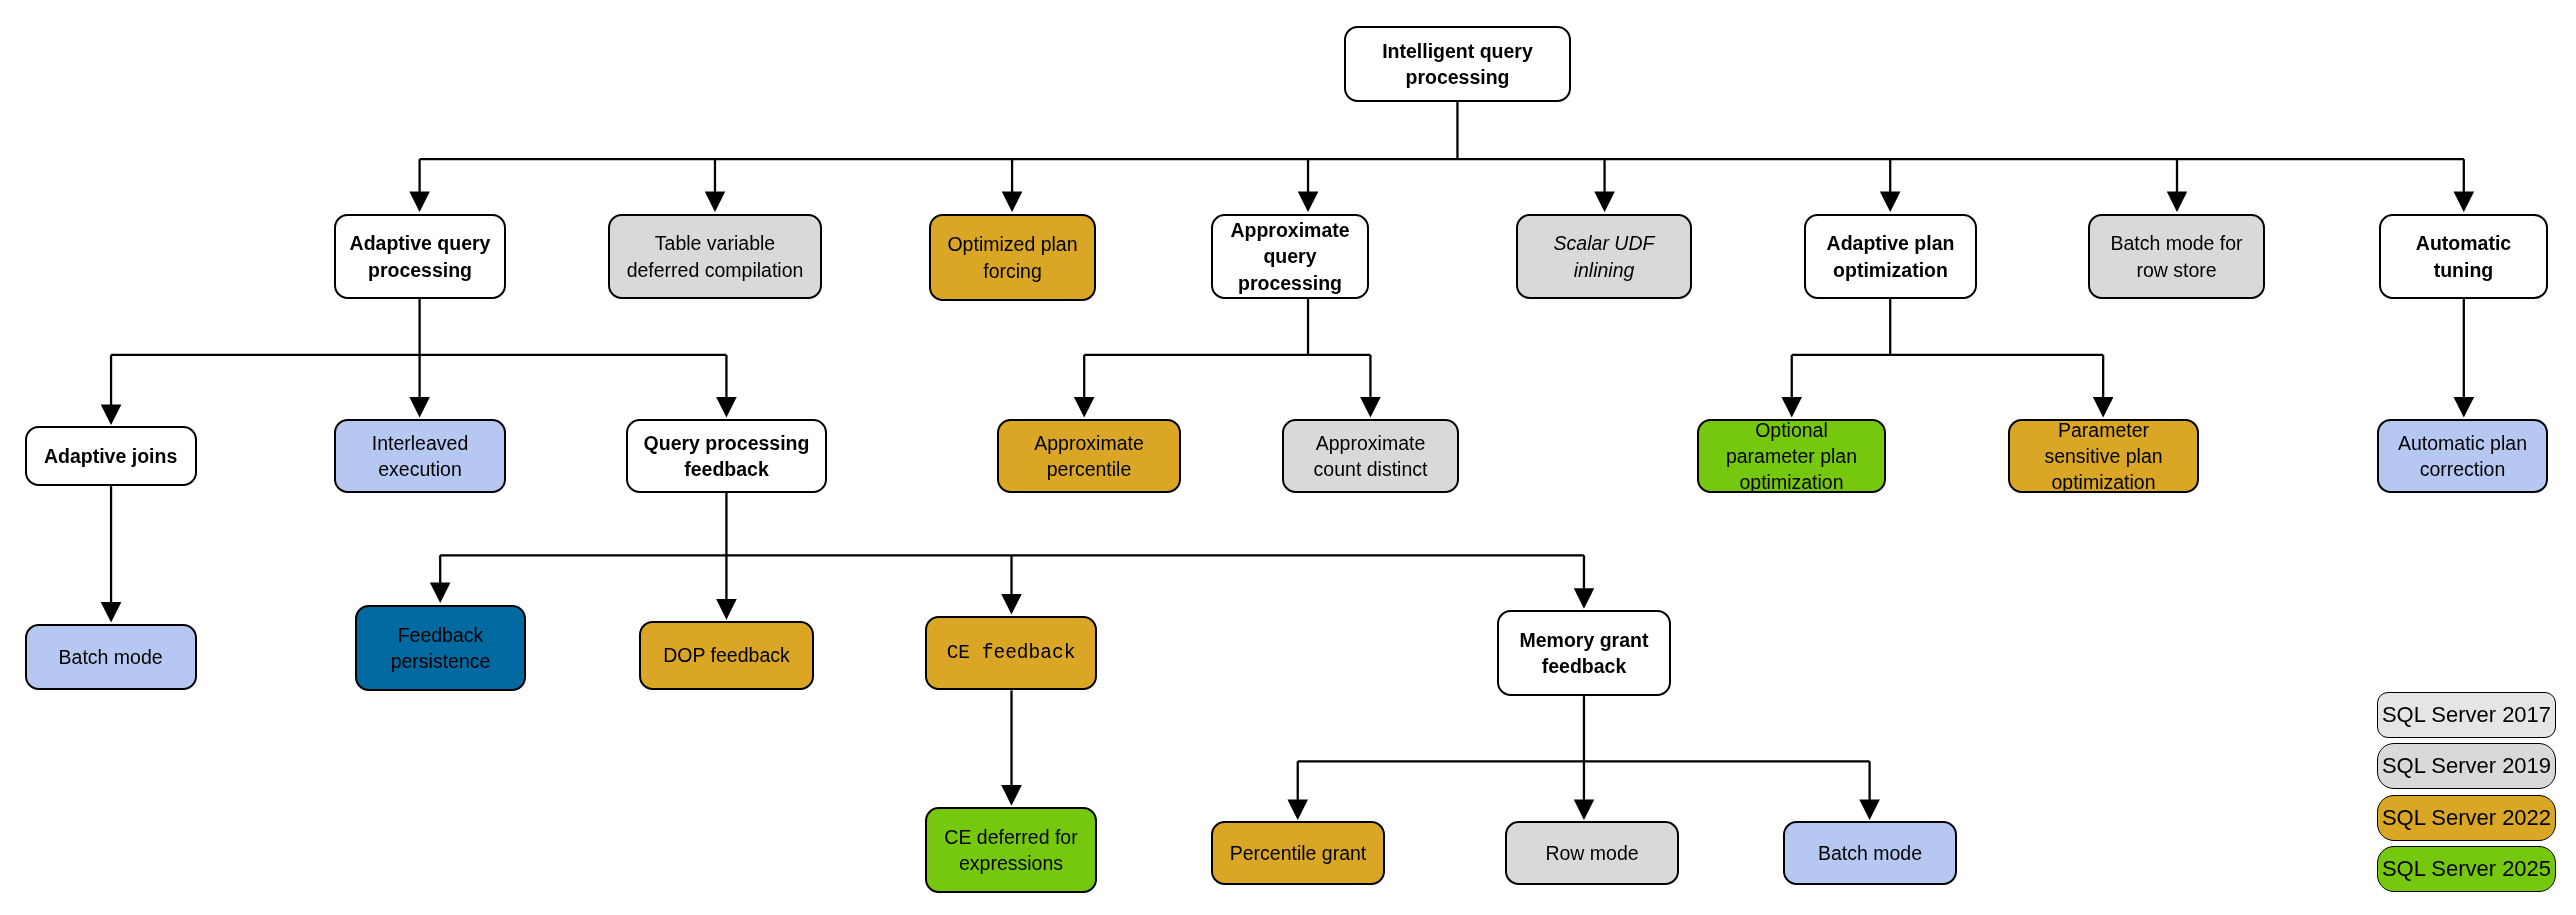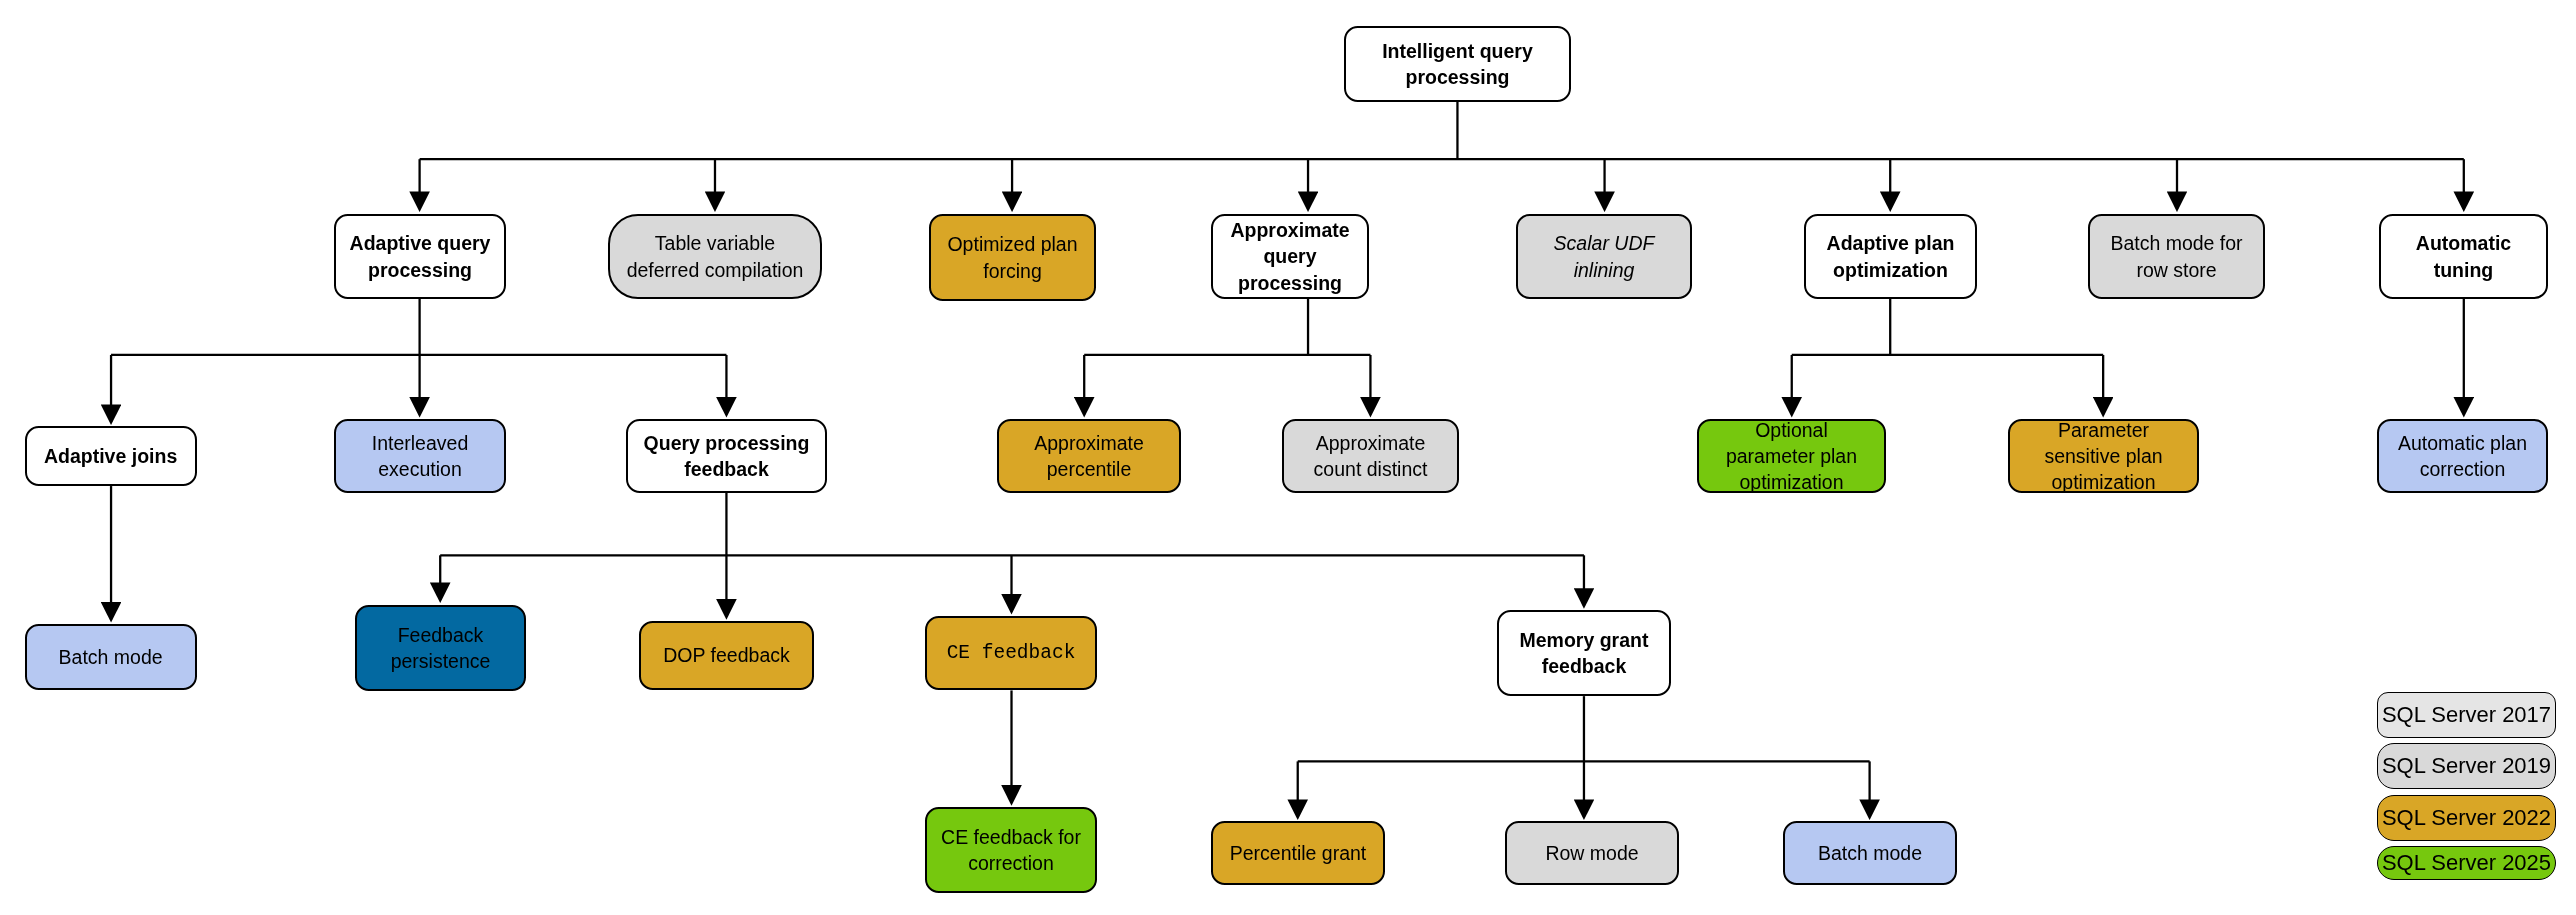--- a/index.html
+++ b/index.html
@@ -91,21 +91,21 @@
       <path d="M2267 1330 H3266"></path>
       <path d="M2267 1330 V1427" marker-end="url(#arrow)"></path>
       <path d="M2767 1330 V1427" marker-end="url(#arrow)"></path>
       <path d="M3266 1330 V1427" marker-end="url(#arrow)"></path>
     </g>
   </svg>
 
   <div class="node parent" style="left: 1344px; top: 26px; width: 227px; height: 76px; background: rgb(255, 255, 255);">Intelligent query processing</div>
 
   <div class="node parent" style="left: 334px; top: 214px; width: 172px; height: 85px; background: rgb(255, 255, 255);">Adaptive query processing</div>
-  <div class="node" style="left: 608px; top: 214px; width: 214px; height: 85px; background: rgb(217, 217, 217); border-radius: 30px;">Table variable deferred compilation</div>
+  <div class="node" style="left: 608px; top: 214px; width: 214px; height: 85px; background: rgb(217, 217, 217);">Table variable deferred compilation</div>
   <div class="node" style="left: 929px; top: 214px; width: 167px; height: 87px; background: rgb(217, 166, 38);">Optimized plan forcing</div>
   <div class="node parent" style="left: 1211px; top: 214px; width: 158px; height: 85px; background: rgb(255, 255, 255);">Approximate query processing</div>
   <div class="node" style="left: 1516px; top: 214px; width: 176px; height: 85px; background: rgb(217, 217, 217); font-style: italic;">Scalar UDF inlining</div>
   <div class="node parent" style="left: 1804px; top: 214px; width: 173px; height: 85px; background: rgb(255, 255, 255);">Adaptive plan optimization</div>
   <div class="node" style="left: 2088px; top: 214px; width: 177px; height: 85px; background: rgb(217, 217, 217);">Batch mode for row store</div>
   <div class="node parent" style="left: 2379px; top: 214px; width: 169px; height: 85px; background: rgb(255, 255, 255);">Automatic tuning</div>
 
   <div class="node parent" style="left: 24.6px; top: 426px; width: 172px; height: 60px; background: rgb(255, 255, 255);">Adaptive joins</div>
   <div class="node" style="left: 334px; top: 419px; width: 172px; height: 74px; background: rgb(182, 200, 242);">Interleaved execution</div>
   <div class="node parent" style="left: 626px; top: 419px; width: 201px; height: 74px; background: rgb(255, 255, 255);">Query processing feedback</div>
@@ -114,26 +114,26 @@
   <div class="node" style="left: 1697px; top: 419px; width: 189px; height: 74px; background: rgb(118, 200, 14);">Optional parameter plan optimization</div>
   <div class="node" style="left: 2008px; top: 419px; width: 191px; height: 74px; background: rgb(217, 166, 38);">Parameter sensitive plan optimization</div>
   <div class="node" style="left: 2377px; top: 419px; width: 171px; height: 74px; background: rgb(182, 200, 242);">Automatic plan correction</div>
 
   <div class="node" style="left: 24.6px; top: 624px; width: 172px; height: 66px; background: rgb(182, 200, 242);">Batch mode</div>
   <div class="node" style="left: 355px; top: 605px; width: 171px; height: 86px; background: #0369a1;">Feedback persistence</div>
   <div class="node" style="left: 639px; top: 621px; width: 175px; height: 69px; background: rgb(217, 166, 38);">DOP feedback</div>
   <div class="node" style="left: 925px; top: 616px; width: 172px; height: 74px; background: rgb(217, 166, 38); font-family: Liberation Mono, monospace;">CE feedback</div>
   <div class="node parent" style="left: 1497px; top: 610px; width: 174px; height: 86px; background: rgb(255, 255, 255);">Memory grant feedback</div>
 
-  <div class="node" style="left: 925px; top: 807px; width: 172px; height: 86px; background: rgb(118, 200, 14);">CE feedback for correction</div>
+  <div class="node" style="left: 925px; top: 807px; width: 172px; height: 86px; background: rgb(118, 200, 14);">CE deferred for expressions</div>
   <div class="node" style="left: 1211px; top: 821px; width: 174px; height: 64px; background: rgb(217, 166, 38);">Percentile grant</div>
   <div class="node" style="left: 1497px; top: 821px; width: 174px; height: 64px; background: rgb(217, 217, 217); margin-left: 8px;">Row mode</div>
   <div class="node" style="left: 1783px; top: 821px; width: 174px; height: 64px; background: rgb(182, 200, 242);">Batch mode</div>
 
   <div>
     <div class="legend-pill" style="left: 2377px; top: 692px; width: 179px; height: 46px; background: #e5e5e5; border-radius: 11px;">SQL Server 2017</div>
     <div class="legend-pill" style="left: 2377px; top: 743px; width: 179px; height: 46px; background: rgb(217, 217, 217);">SQL Server 2019</div>
     <div class="legend-pill" style="left: 2377px; top: 795px; width: 179px; height: 46px; background: rgb(217, 166, 38);">SQL Server 2022</div>
-    <div class="legend-pill" style="left: 2377px; top: 846px; width: 179px; height: 34px; background: rgb(118, 200, 14);">SQL Server 2025</div>
+    <div class="legend-pill" style="left: 2377px; top: 846px; width: 179px; height: 46px; background: rgb(118, 200, 14);">SQL Server 2025</div>
   </div>
 
 </div>
 
 
 </body></html>

